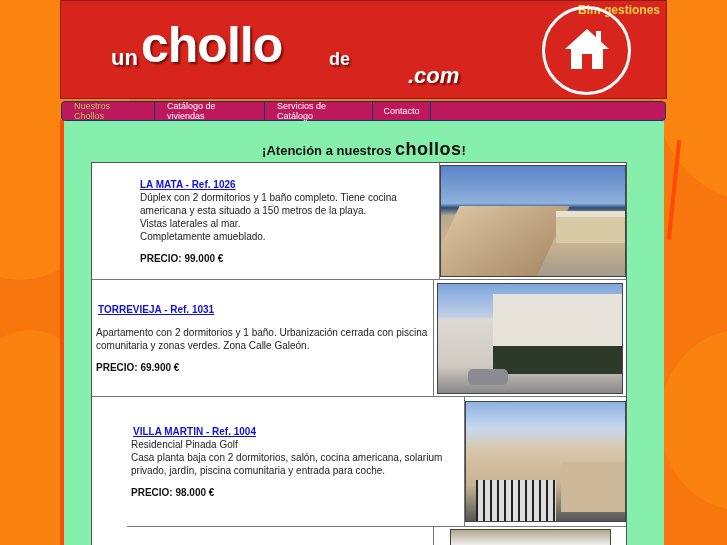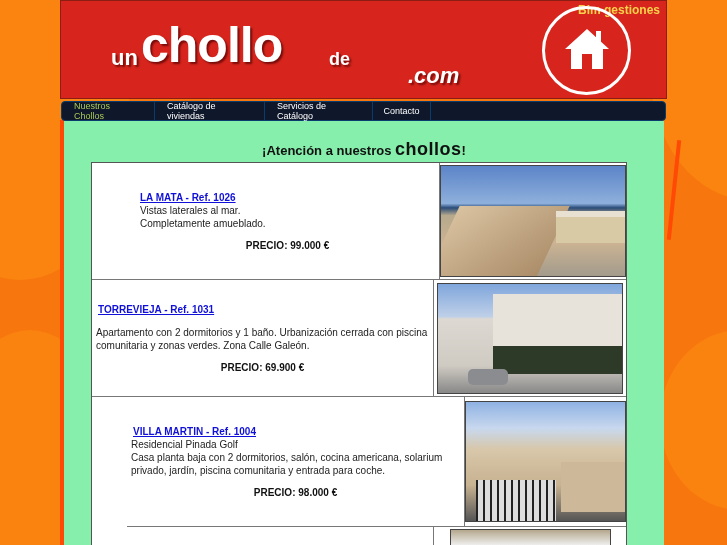--- a/index.html
+++ b/index.html
@@ -56,21 +56,21 @@
     .logo .com { position: absolute; left: 297px; top: 50px; font-size: 22px; font-style: italic; }
     .logo-circle {
       position: absolute; left: 481px; top: 5px; width: 89px; height: 89px;
       border: 3px solid #fff; border-radius: 50%;
     }
     .logo-circle svg { position: absolute; left: 18px; top: 18px; }
 
     
     .nav {
       position: absolute; left: 61px; top: 101px; width: 605px; height: 20px;
-      background: #0f172a; border: 1px solid #0a3d6e; border-radius: 4px;
+      background: #be185d; border: 1px solid #0a3d6e; border-radius: 4px;
       display: flex; align-items: stretch;
     }
     .nav-item {
       font-size: 9px; color: #fff; text-decoration: none;
       display: flex; align-items: center; justify-content: center;
       border-right: 1px solid #0a3d6e; padding: 0 12px;
     }
     .nav-item.active { color: #a9c95a; }
 
     
@@ -93,21 +93,21 @@
     }
     .row .text-cell {
       width: 342px; border-right: 1px solid #777; padding: 0 4px;
       font-size: 10px; color: #222; line-height: 13px;
       display: flex; flex-direction: column; justify-content: center;
     }
     .row .img-cell {
       flex: 1; display: flex; align-items: center; justify-content: center;
     }
     .listing-link { color: #1010d8; font-weight: bold; text-decoration: underline; font-size: 10px; }
-    .price { font-weight: bold; color: #111; margin-top: 9px; text-align: center; }
+    .price { font-weight: bold; color: #111; margin-top: 9px; }
     .gap { height: 10px; }
 
     .photo { border: 1px solid #444; position: relative; overflow: hidden; }
     .photo-1 {
       width: 186px; height: 112px;
       background: linear-gradient(180deg, #5c84c8 0%, #8eb0dc 34%, #2a4c78 38%, #b6a98c 45%, #cbb393 70%, #a39b8c 100%);
     }
     .photo-1 .roof {
       position: absolute; left: 0; top: 40px; width: 110px; height: 80px;
       background: linear-gradient(135deg, #d9c2a0, #a98a66);
@@ -184,20 +184,21 @@
 <div class="content">
   <div class="title">
     <span>¡Atención a nuestros </span><span class="big">chollos</span><span>!</span>
   </div>
 
   <div class="listing-table">
 
     <div class="row" style="height:117px;padding-left:44px;">
       <div class="text-cell">
         <a class="listing-link" href="#">LA MATA - Ref. 1026</a>
+        <div>Dúplex con 2 dormitorios y 1 baño completo. Tiene cocina americana y esta situado a 150 metros de la playa.</div>
         <div>Vistas laterales al mar.</div>
         <div>Completamente amueblado.</div>
         <div class="price">PRECIO: 99.000 €</div>
       </div>
       <div class="img-cell">
         <div class="photo photo-1">
           <div class="roof"></div>
             <div class="bldg"></div>
         </div>
       </div>

